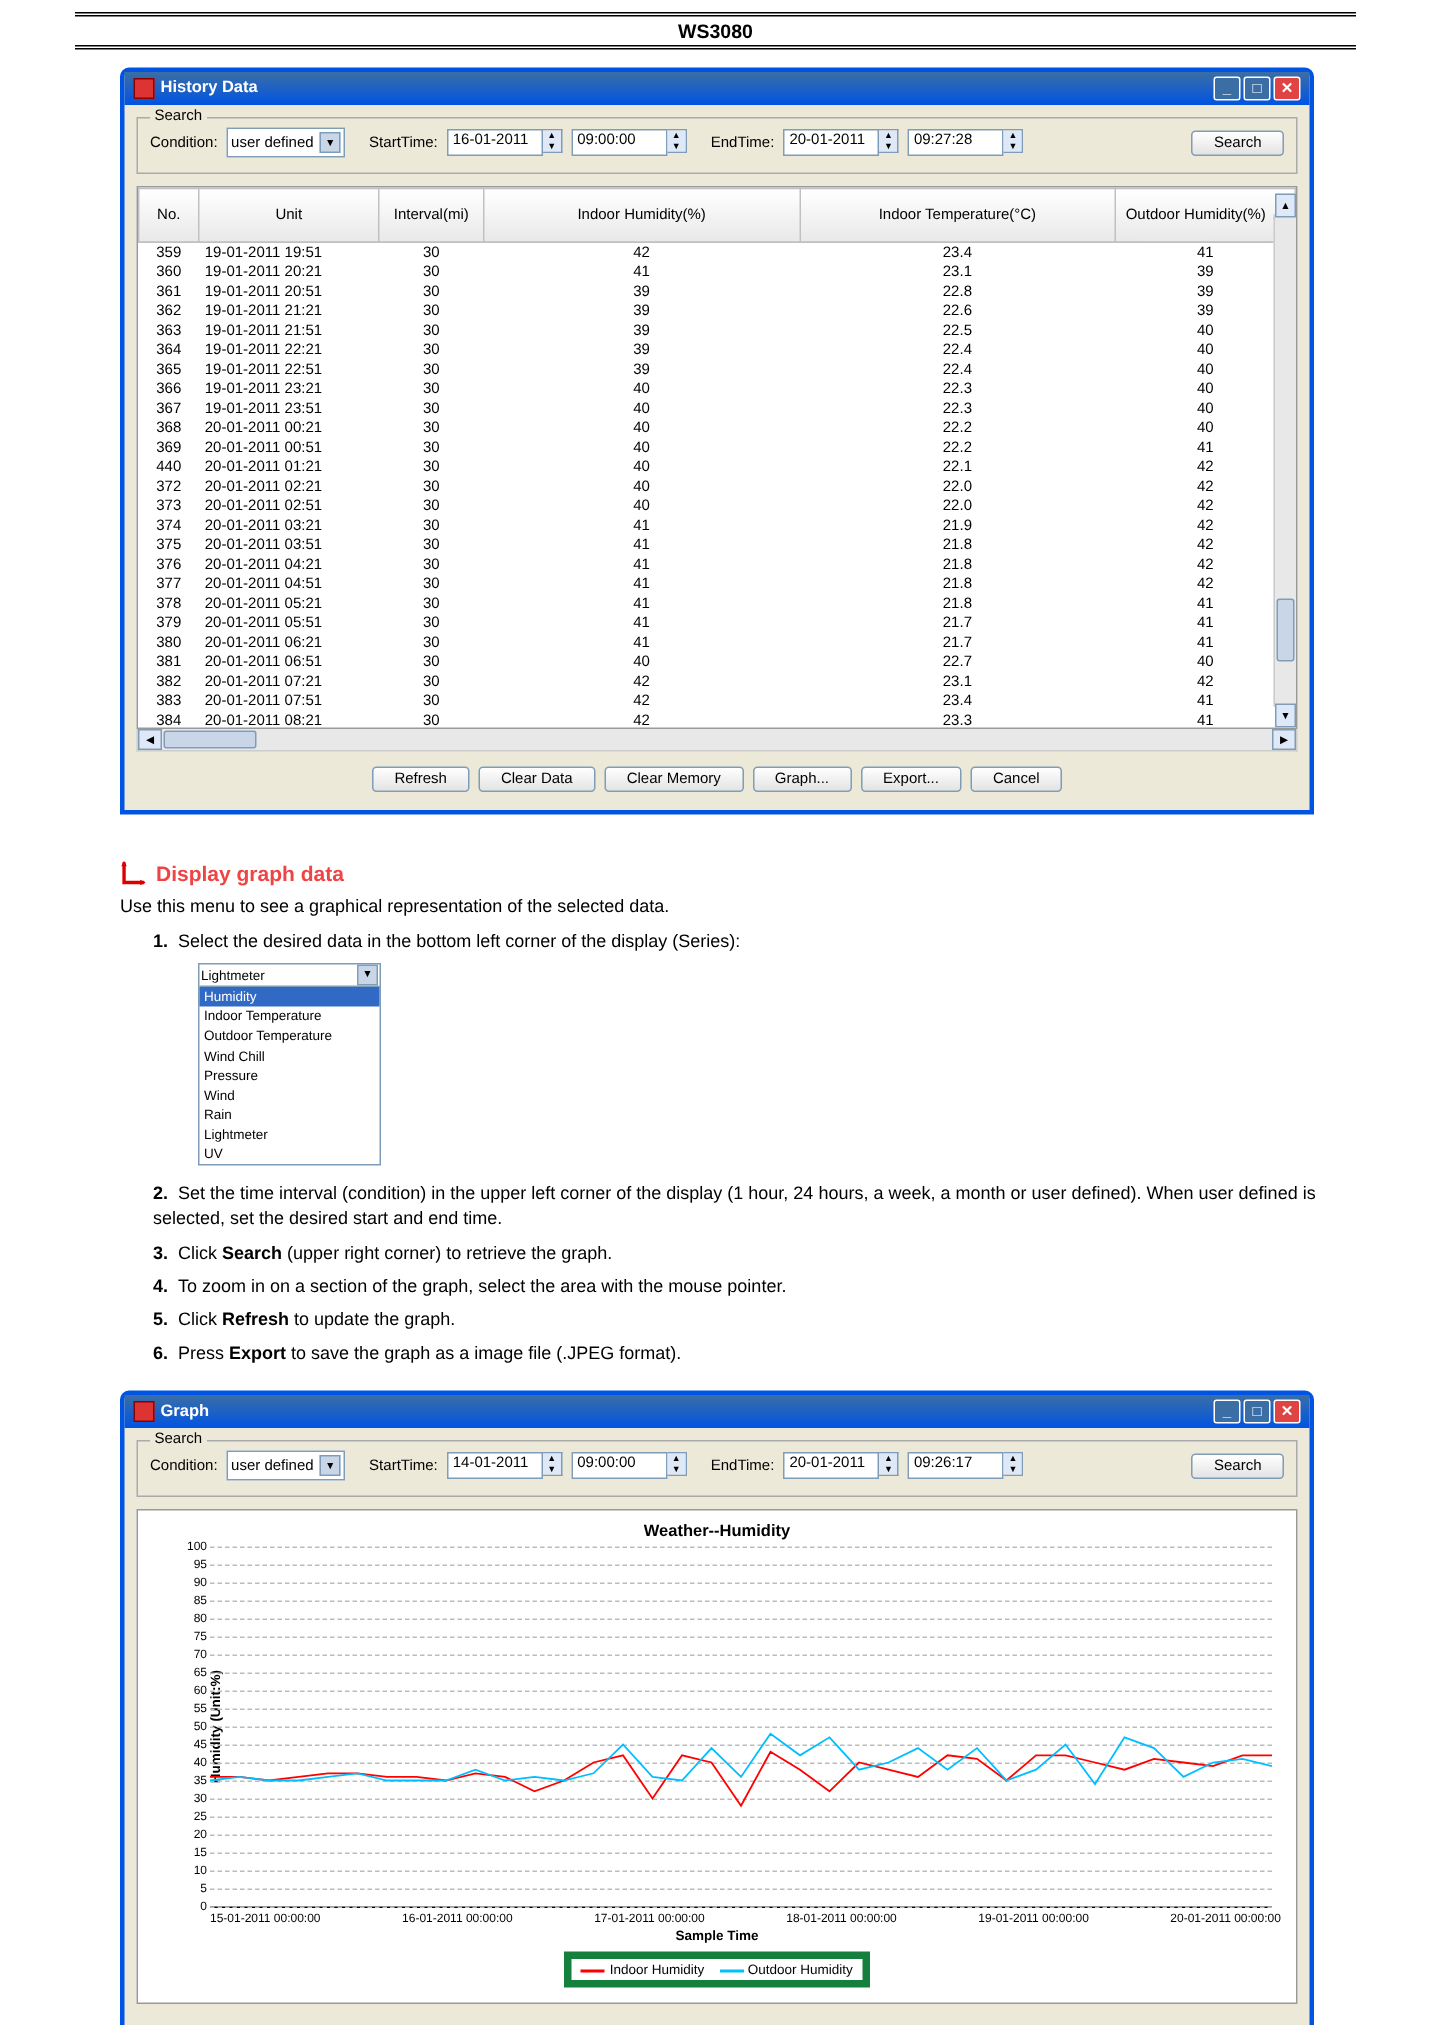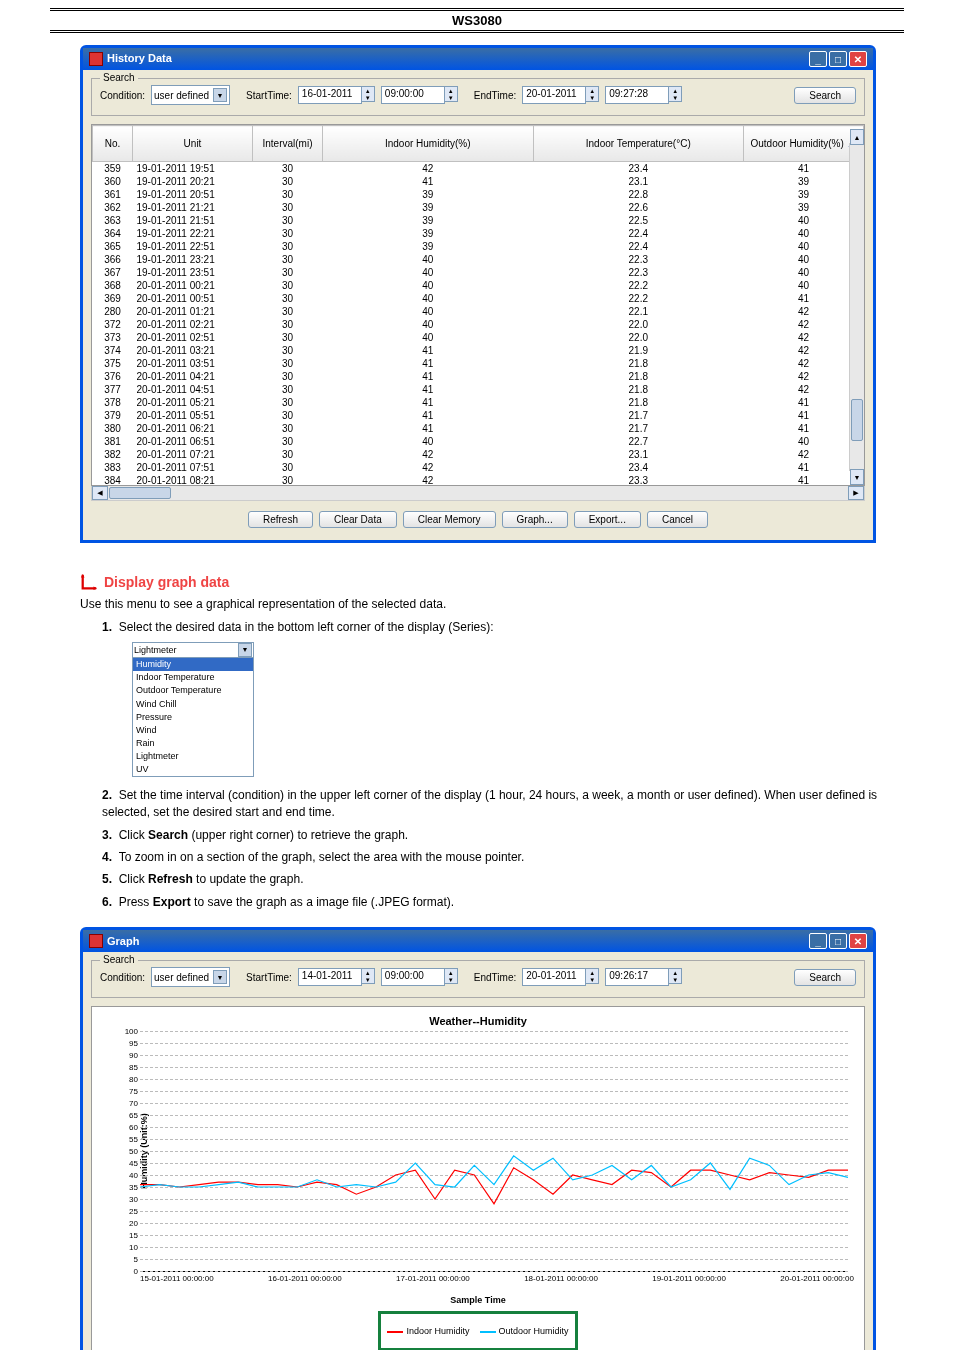--- a/index.html
+++ b/index.html
@@ -46,22 +46,22 @@
 .graph-window{width:790px}
 .chart-area{background:#fff;border:1px solid #999;margin:8px;padding:8px 10px 10px;position:relative}
 .chart-title{text-align:center;font-weight:bold;font-size:11px;margin-bottom:4px}
 .chart-box{position:relative;height:240px;margin-left:38px;margin-right:6px;border-bottom:1px solid #000}
 .chart-grid{position:absolute;left:0;right:0;top:0;bottom:0}
 .chart-grid .hline{position:absolute;left:0;right:0;border-top:1px dashed #bbb}
 .y-axis-label{position:absolute;left:-34px;top:50%;transform:translateY(-50%) rotate(-90deg);font-size:9px;font-weight:bold;white-space:nowrap}
 .y-ticks{position:absolute;left:-24px;top:0;bottom:0;width:22px;text-align:right;font-size:8px}
 .y-tick{position:absolute;right:0;transform:translateY(-50%)}
 .x-ticks{display:flex;justify-content:space-between;font-size:8px;margin:2px 0 0 38px}
-.x-label{text-align:center;font-size:9px;font-weight:bold;margin-top:12px}
-.legend-box{display:inline-flex;border:3px solid #15803d;padding:12px 6px;gap:10px;font-size:9px;margin-top:6px;align-items:center}
+.x-label{text-align:center;font-size:9px;font-weight:bold;margin-top:2px}
+.legend-box{display:inline-flex;border:5px solid #15803d;padding:2px 6px;gap:10px;font-size:9px;margin-top:6px;align-items:center}
 .legend-line{width:16px;height:2px;display:inline-block;vertical-align:middle;margin-right:3px}
 svg.chart-lines{position:absolute;left:0;top:0;width:100%;height:100%}
 .bottom-row{display:flex;align-items:center;gap:10px;padding:6px 12px 12px;font-size:10px}
 .dd-top{display:flex;align-items:center;justify-content:space-between;border-bottom:1px solid #7f9db9;padding:0 1px}
 </style>
 </head>
 <body>
 
 <div class="page">
   <div class="header-rule">
@@ -224,21 +224,21 @@
             </tr>
             <tr>
               <td>369</td>
               <td class="left">20-01-2011 00:51</td>
               <td>30</td>
               <td>40</td>
               <td>22.2</td>
               <td>41</td>
             </tr>
             <tr>
-              <td>280</td>
+              <td>440</td>
               <td class="left">20-01-2011 01:21</td>
               <td>30</td>
               <td>40</td>
               <td>22.1</td>
               <td>42</td>
             </tr>
             <tr>
               <td>372</td>
               <td class="left">20-01-2011 02:21</td>
               <td>30</td>

